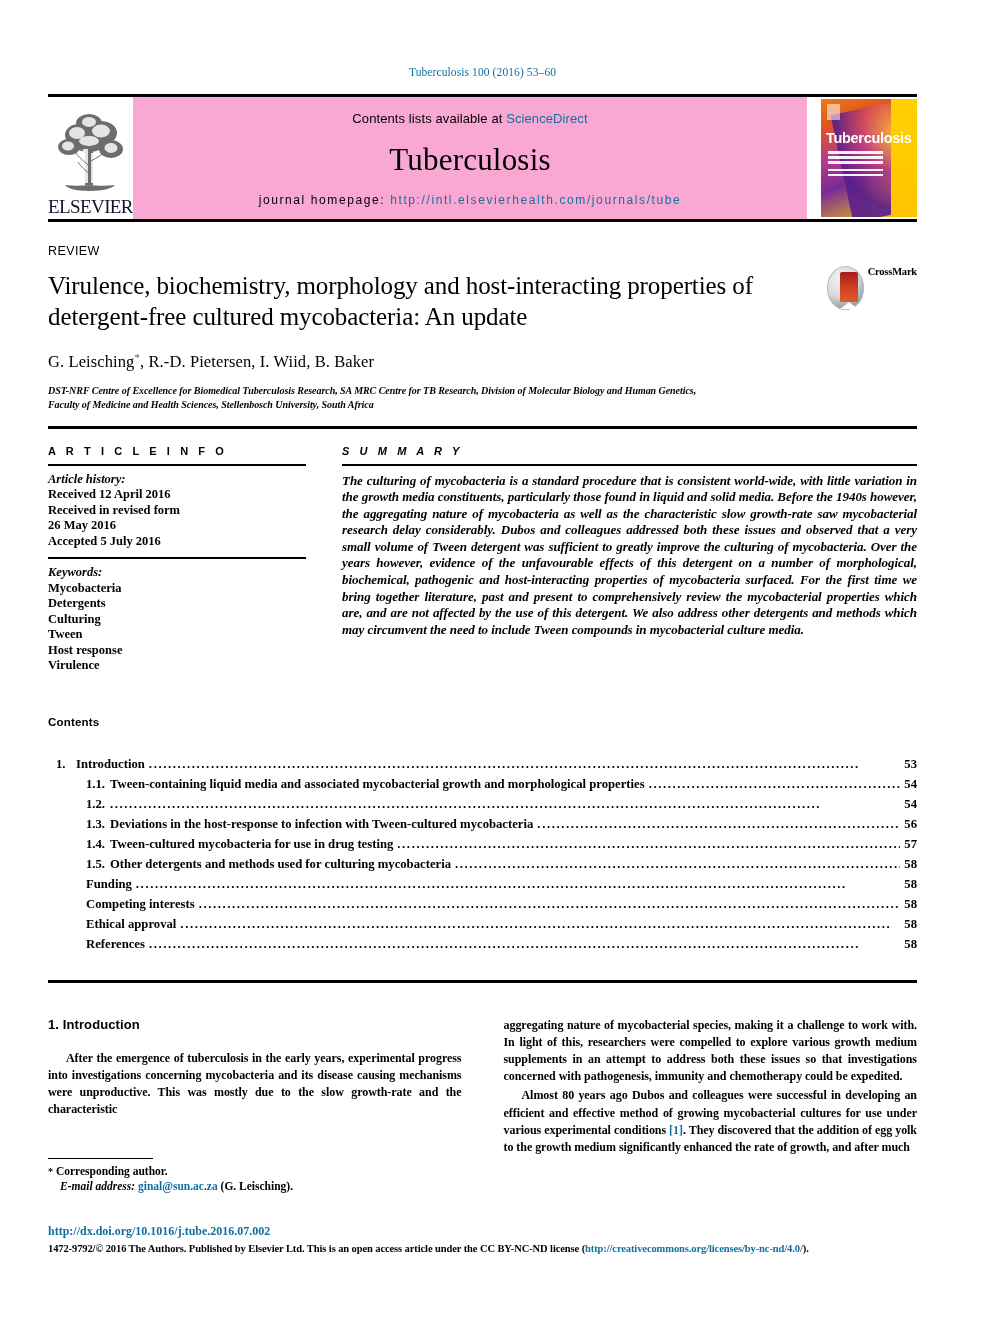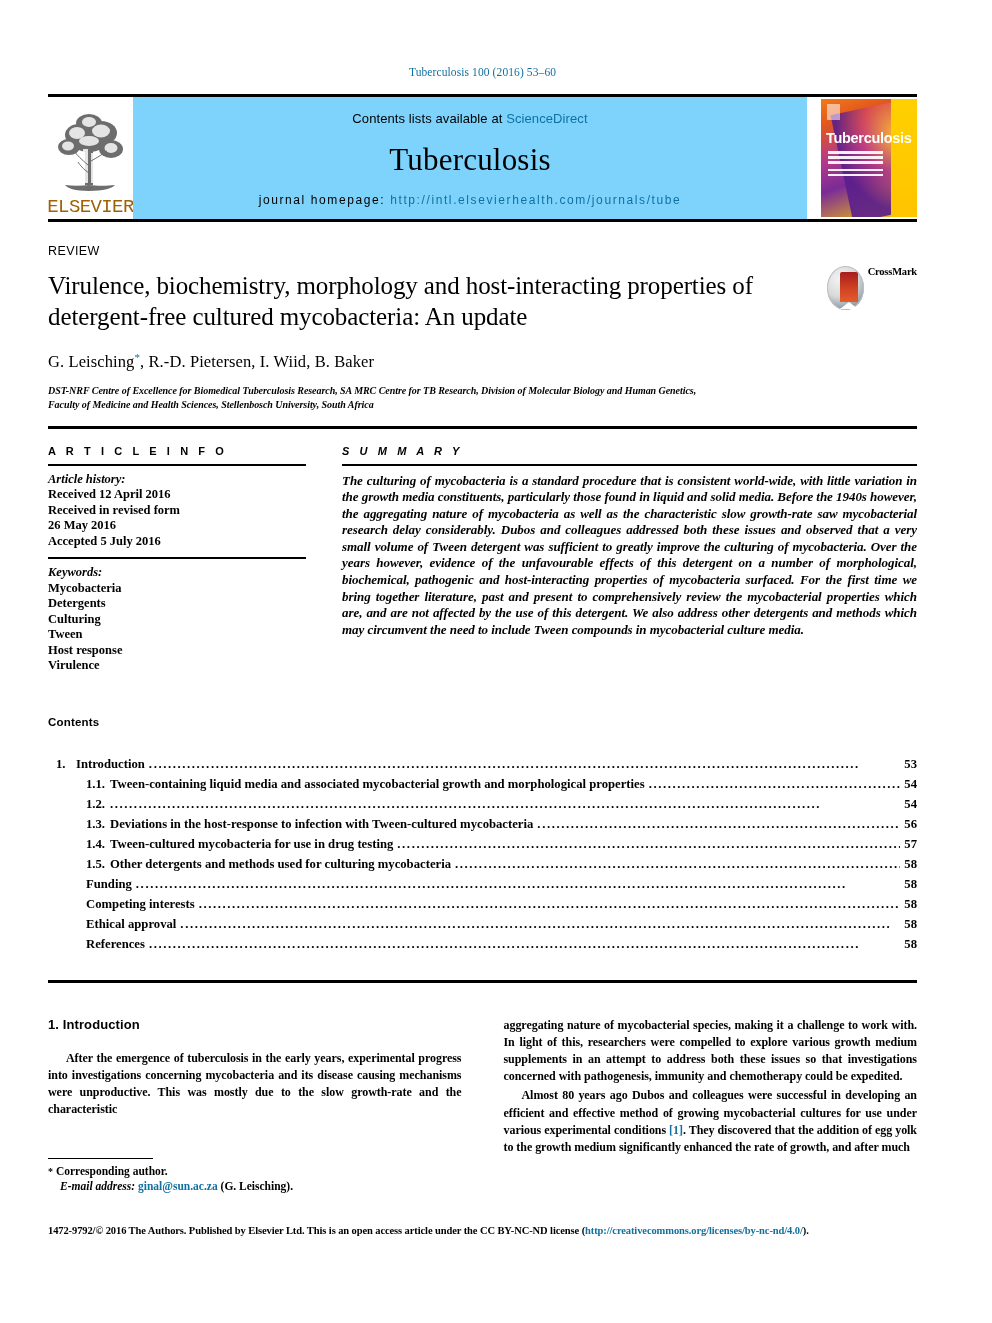--- a/index.html
+++ b/index.html
@@ -47,30 +47,30 @@
     flex: 0 0 85px;
     display: flex;
     flex-direction: column;
     align-items: center;
     justify-content: flex-end;
     padding-bottom: 2px;
     box-sizing: border-box;
   }
   .tree-svg { display:block; }
   .elsevier-word {
-    font-family: Liberation Mono, monospace;
-    color: #a16207;
+    font-family: Liberation Serif, serif;
+    color: #0f172a;
     font-size: 19px;
     letter-spacing: -0.6px;
     line-height: 20px;
     font-weight: 400;
   }
   .masthead-center {
     flex: 1 1 auto;
-    background: #7dd3fc;
+    background: #f9a8d4;
     display: flex;
     flex-direction: column;
     justify-content: space-between;
     align-items: center;
     padding: 14px 0 12px 0;
     box-sizing: border-box;
   }
   .contents-line {
     font-size: 13px;
     font-family: "Liberation Sans", sans-serif;
@@ -540,16 +540,17 @@
     </div>
   </div>
 
   <div class="footnote">
     <div class="footnote-rule"></div>
     <div class="footnote-line"><span class="fn-star">*</span> <span>Corresponding author.</span></div>
     <div class="footnote-line" style="padding-left:12px;text-indent:0"><span class="fn-italic">E-mail address:</span> <span class="link">ginal@sun.ac.za</span> <span>(G. Leisching).</span></div>
   </div>
 
   <div class="bottom-block">
+    <div class="doi-line">http://dx.doi.org/10.1016/j.tube.2016.07.002</div>
     <div class="issn-line"><span>1472-9792/© 2016 The Authors. Published by Elsevier Ltd. This is an open access article under the CC BY-NC-ND license (</span><span class="link">http://creativecommons.org/licenses/by-nc-nd/4.0/</span><span>).</span></div>
   </div>
 
 </div>
 
 </body></html>

